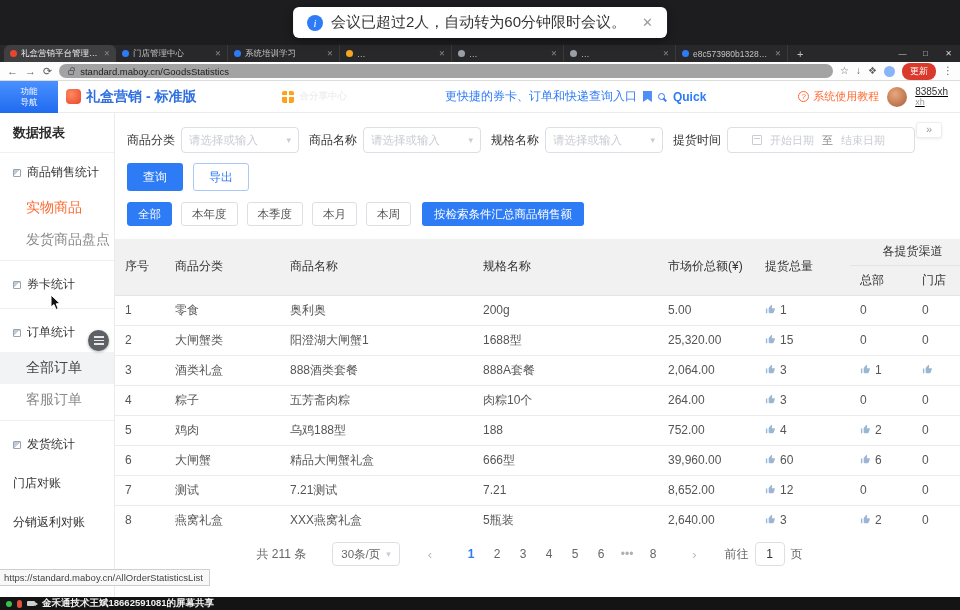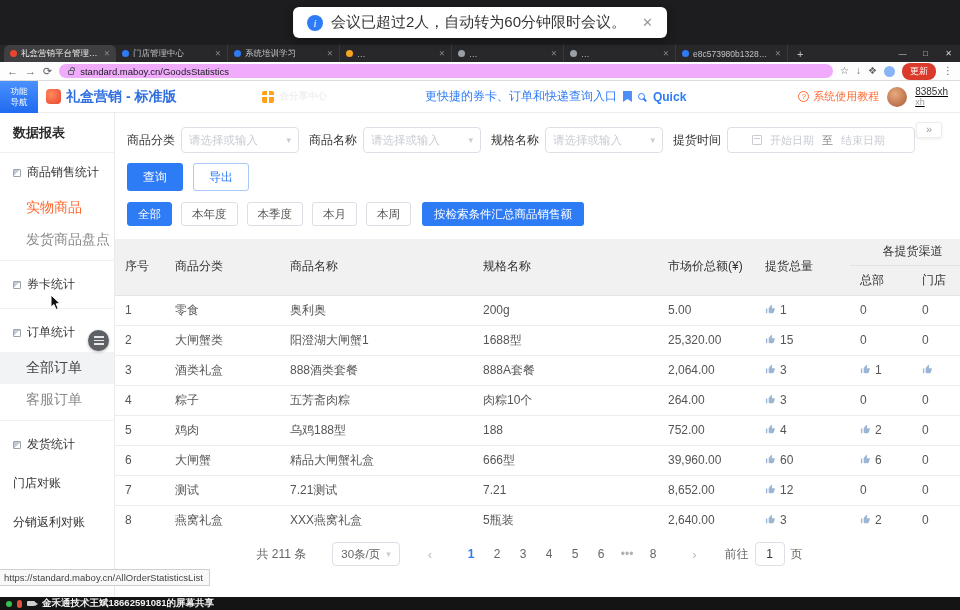--- a/index.html
+++ b/index.html
@@ -25,33 +25,33 @@
   .tlabel { overflow:hidden; white-space:nowrap; text-overflow:ellipsis; flex:1; }
   .tclose { font-size:7.5px; color:#8a8a8c; flex:none; }
   .newtab { color:#c2c2c4; font-size:11px; padding:0 9px; display:flex; align-items:center; cursor:pointer; }
   .win-controls { display:flex; align-items:center; margin-left:auto; }
   .win-controls span { color:#d5d5d7; font-size:8px; width:23px; text-align:center; cursor:pointer; }
 
   
   .toolbar { position:absolute; top:62px; left:0; right:0; height:19px; background:#fdfdfd; border-bottom:1px solid #dcdcdc;
              display:flex; align-items:center; padding:0 7px; gap:7px; z-index:28; }
   .nav-ic { color:#5f6368; font-size:11px; line-height:1; cursor:pointer; }
-  .omnibox { flex:1; height:14px; background:#f0abfc; border-radius:7px; display:flex; align-items:center; padding:0 9px; gap:6px; }
+  .omnibox { flex:1; height:14px; background:#a3a3a3; border-radius:7px; display:flex; align-items:center; padding:0 9px; gap:6px; }
   .lock-icon { width:6px; height:5px; border:1px solid #5f6368; border-radius:1px; position:relative; margin-top:2px; flex:none; }
   .lock-icon::before { content:""; position:absolute; top:-4px; left:0.5px; width:3px; height:3px; border:1px solid #5f6368; border-bottom:none; border-radius:3px 3px 0 0; }
   .url { font-size:9.5px; color:#202124; white-space:nowrap; overflow:hidden; }
   .tb-right { display:flex; align-items:center; gap:7px; flex:none; }
   .tb-ic { color:#5f6368; font-size:10px; line-height:1; cursor:pointer; }
   .profile-ic { width:11px; height:11px; border-radius:50%; background:#8ab4f8; cursor:pointer; }
   .update-btn { background:#d93a2b; color:#fff; font-size:9px; padding:2px 8px; border-radius:8px; cursor:pointer; white-space:nowrap; }
 
   
   .appheader { position:absolute; top:81px; left:0; right:0; height:32px; background:#fff; border-bottom:1px solid #ececec;
                display:flex; align-items:center; z-index:27; }
-  .func-nav { width:38px; height:32px; background:linear-gradient(180deg,#4a90ff,#1f6bf0); color:#fff; font-size:8.5px;
+  .func-nav { width:58px; height:32px; background:linear-gradient(180deg,#4a90ff,#1f6bf0); color:#fff; font-size:8.5px;
               display:flex; flex-direction:column; align-items:center; justify-content:center; line-height:1.25; flex:none; cursor:pointer; }
   .brand { display:flex; align-items:center; gap:5px; margin-left:8px; flex:none; }
   .brand-logo { width:15px; height:15px; border-radius:4px; background:radial-gradient(circle at 35% 35%, #ff8a5e, #e8452e); }
   .brand-text { font-size:14px; font-weight:bold; color:#2f6fe0; white-space:nowrap; }
   .share-center { display:flex; align-items:center; gap:5px; margin-left:86px; flex:none; cursor:pointer; }
   .gift-icon { width:12px; height:12px; background:#ffa21a; border-radius:2px; position:relative; }
   .gift-icon::before { content:""; position:absolute; left:0; right:0; top:4px; height:2px; background:#fff; }
   .gift-icon::after { content:""; position:absolute; top:0; bottom:0; left:5px; width:2px; background:#fff; }
   .share-text { font-size:13px; font-weight:bold; color:#ff9a1f; white-space:nowrap; }
   .quick-entry { display:flex; align-items:center; gap:6px; margin-left:98px; flex:none; cursor:pointer; }

